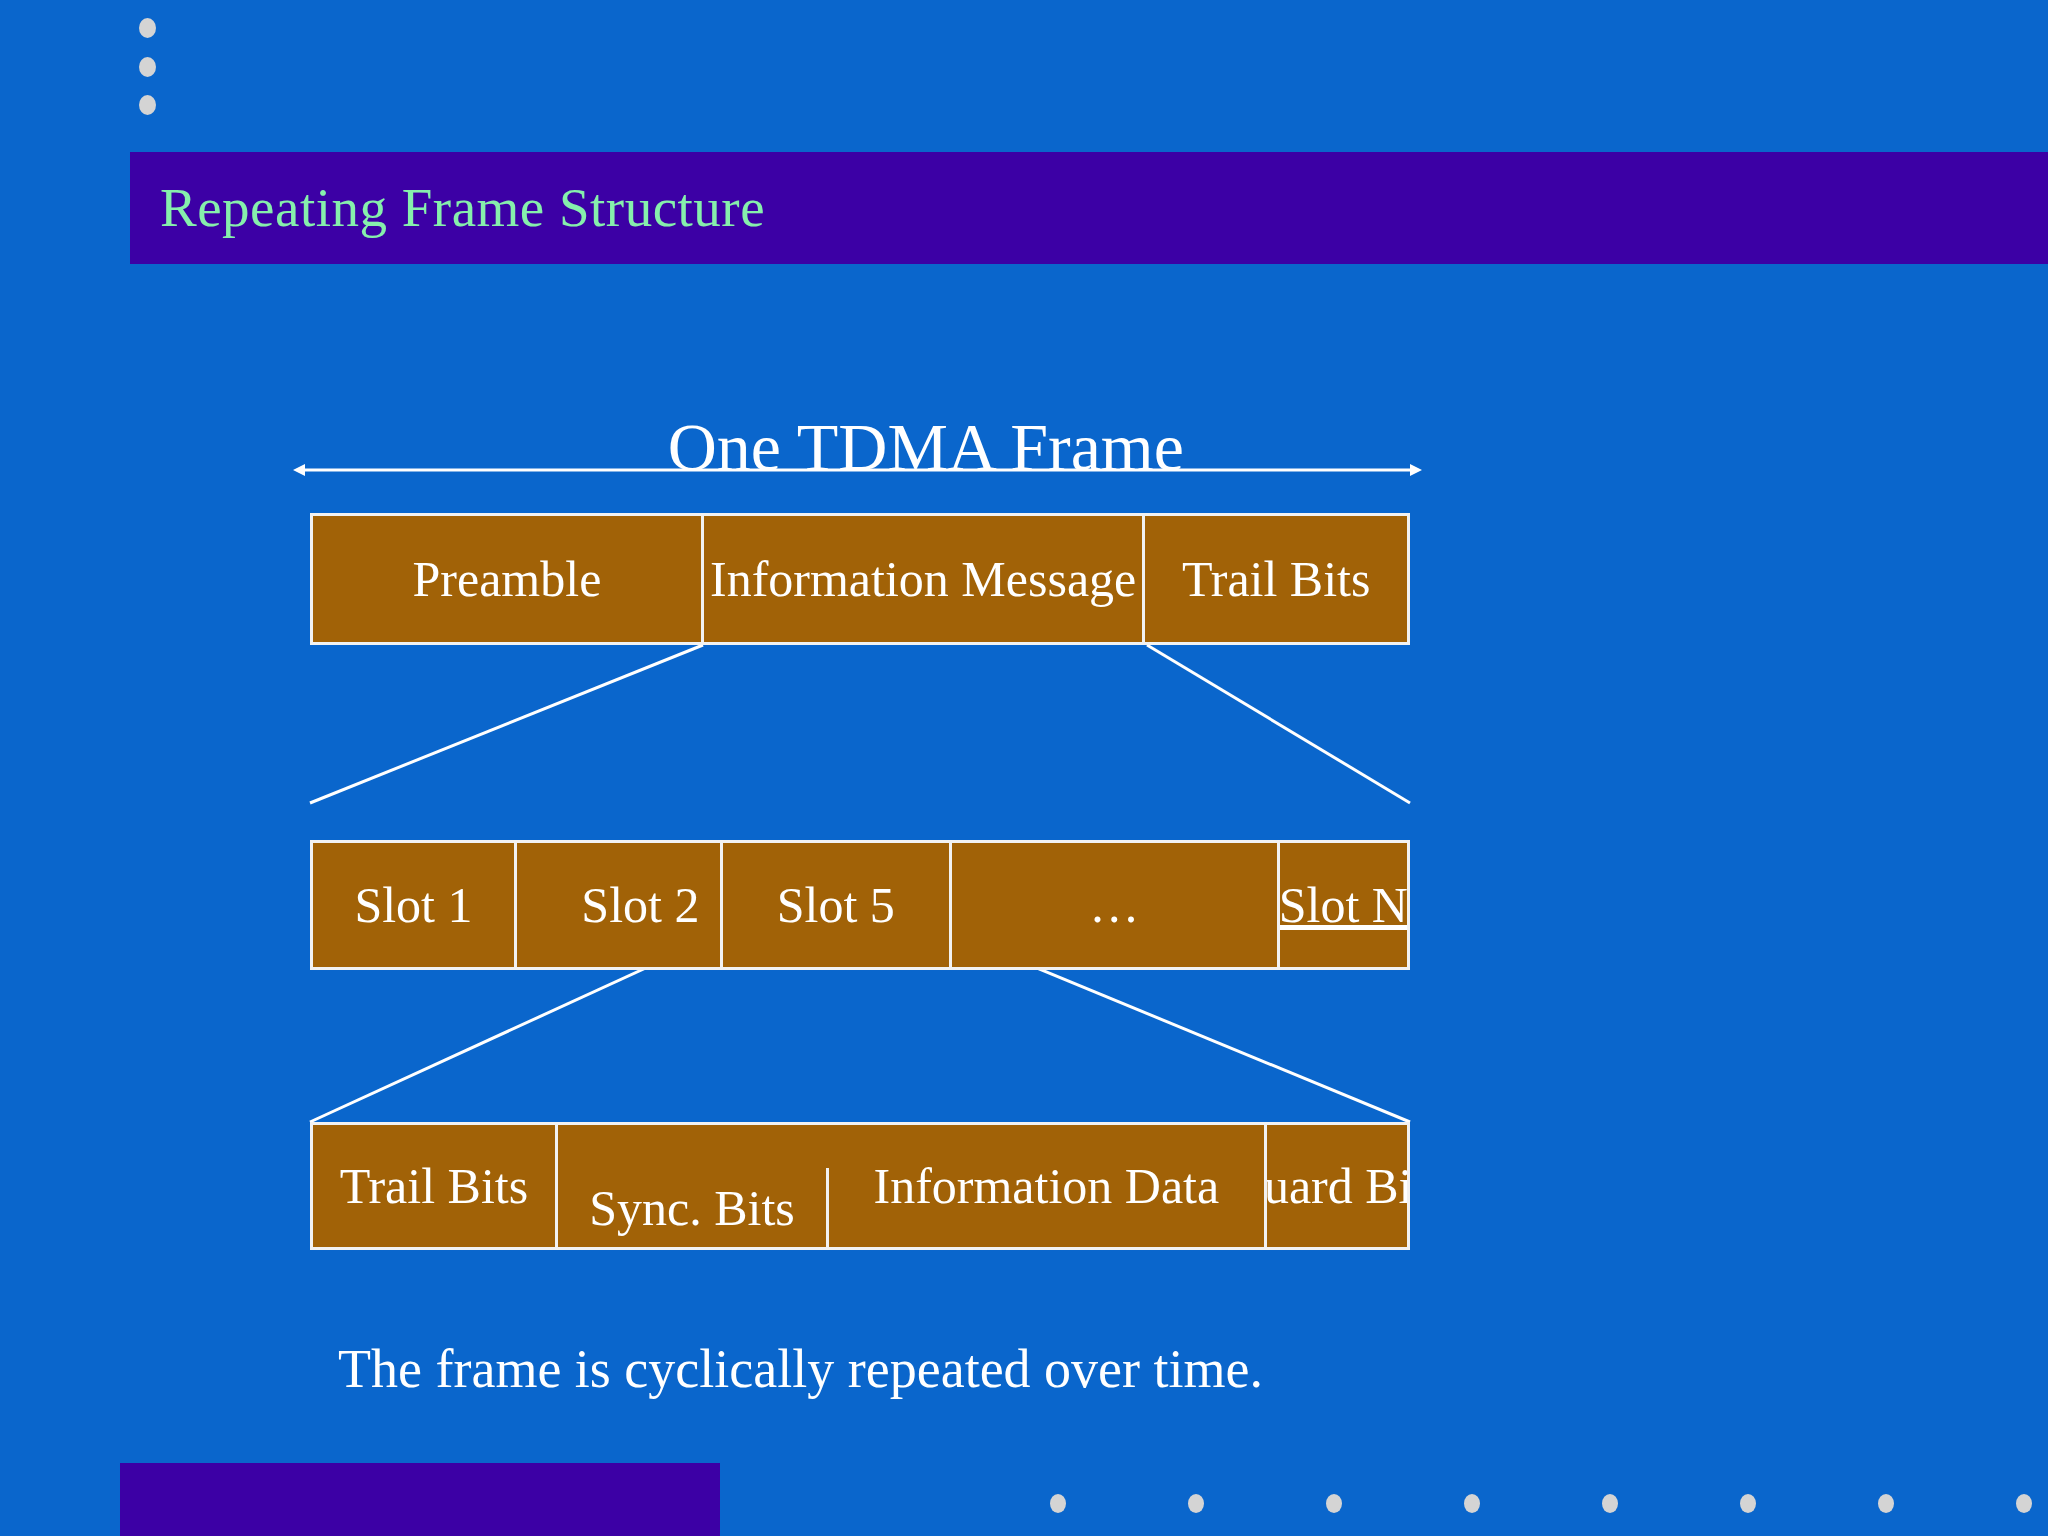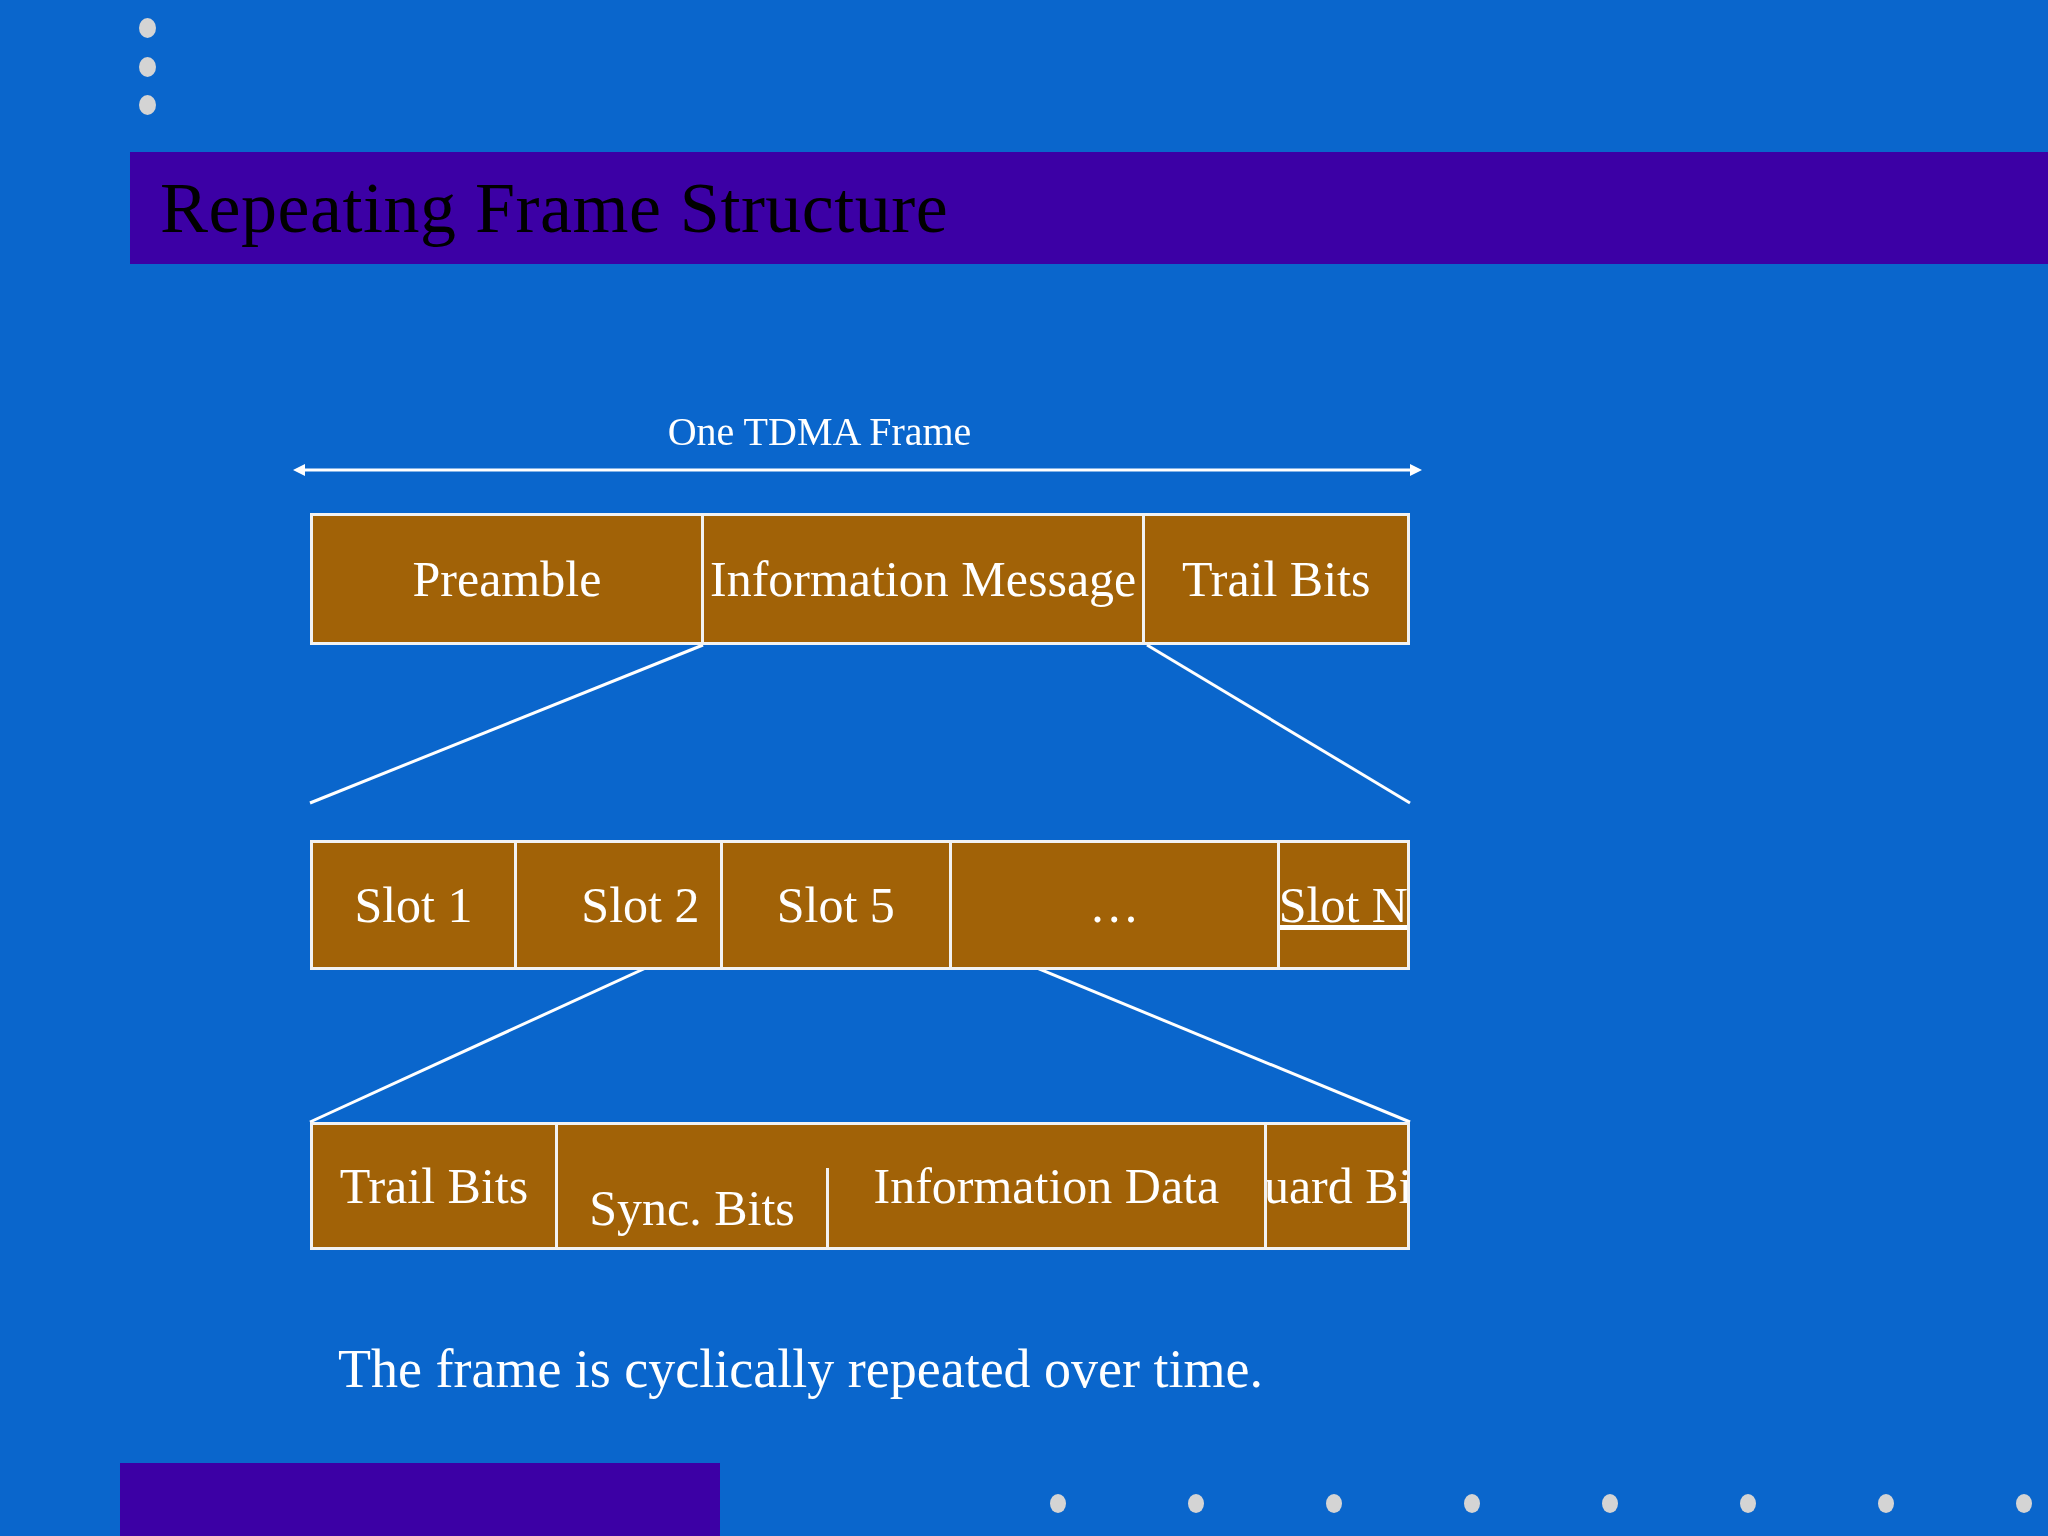--- a/index.html
+++ b/index.html
@@ -42,22 +42,22 @@
     height: 112px;
     background: #3c00a5;
   }
   #title-text {
     position: absolute;
     left: 160px;
     top: 158px;
     width: 1700px;
     height: 100px;
     line-height: 100px;
-    font-size: 72px;
-    color: #000000;
+    font-size: 55px;
+    color: #86efac;
     letter-spacing: 0.5px;
     white-space: nowrap;
   }
 
   
   #diagram {
     position: absolute;
     left: 0;
     top: 0;
     width: 2048px;
@@ -67,21 +67,21 @@
     position: absolute;
     left: 0;
     top: 0;
     width: 2048px;
     height: 1536px;
     pointer-events: none;
   }
 
   .frame-label {
     position: absolute;
-    font-size: 40px;
+    font-size: 68px;
     color: #ffffff;
     white-space: nowrap;
     text-align: right;
   }
 
   .boxrow {
     position: absolute;
     display: flex;
     box-sizing: border-box;
     border: 3px solid #f2f2f2;

